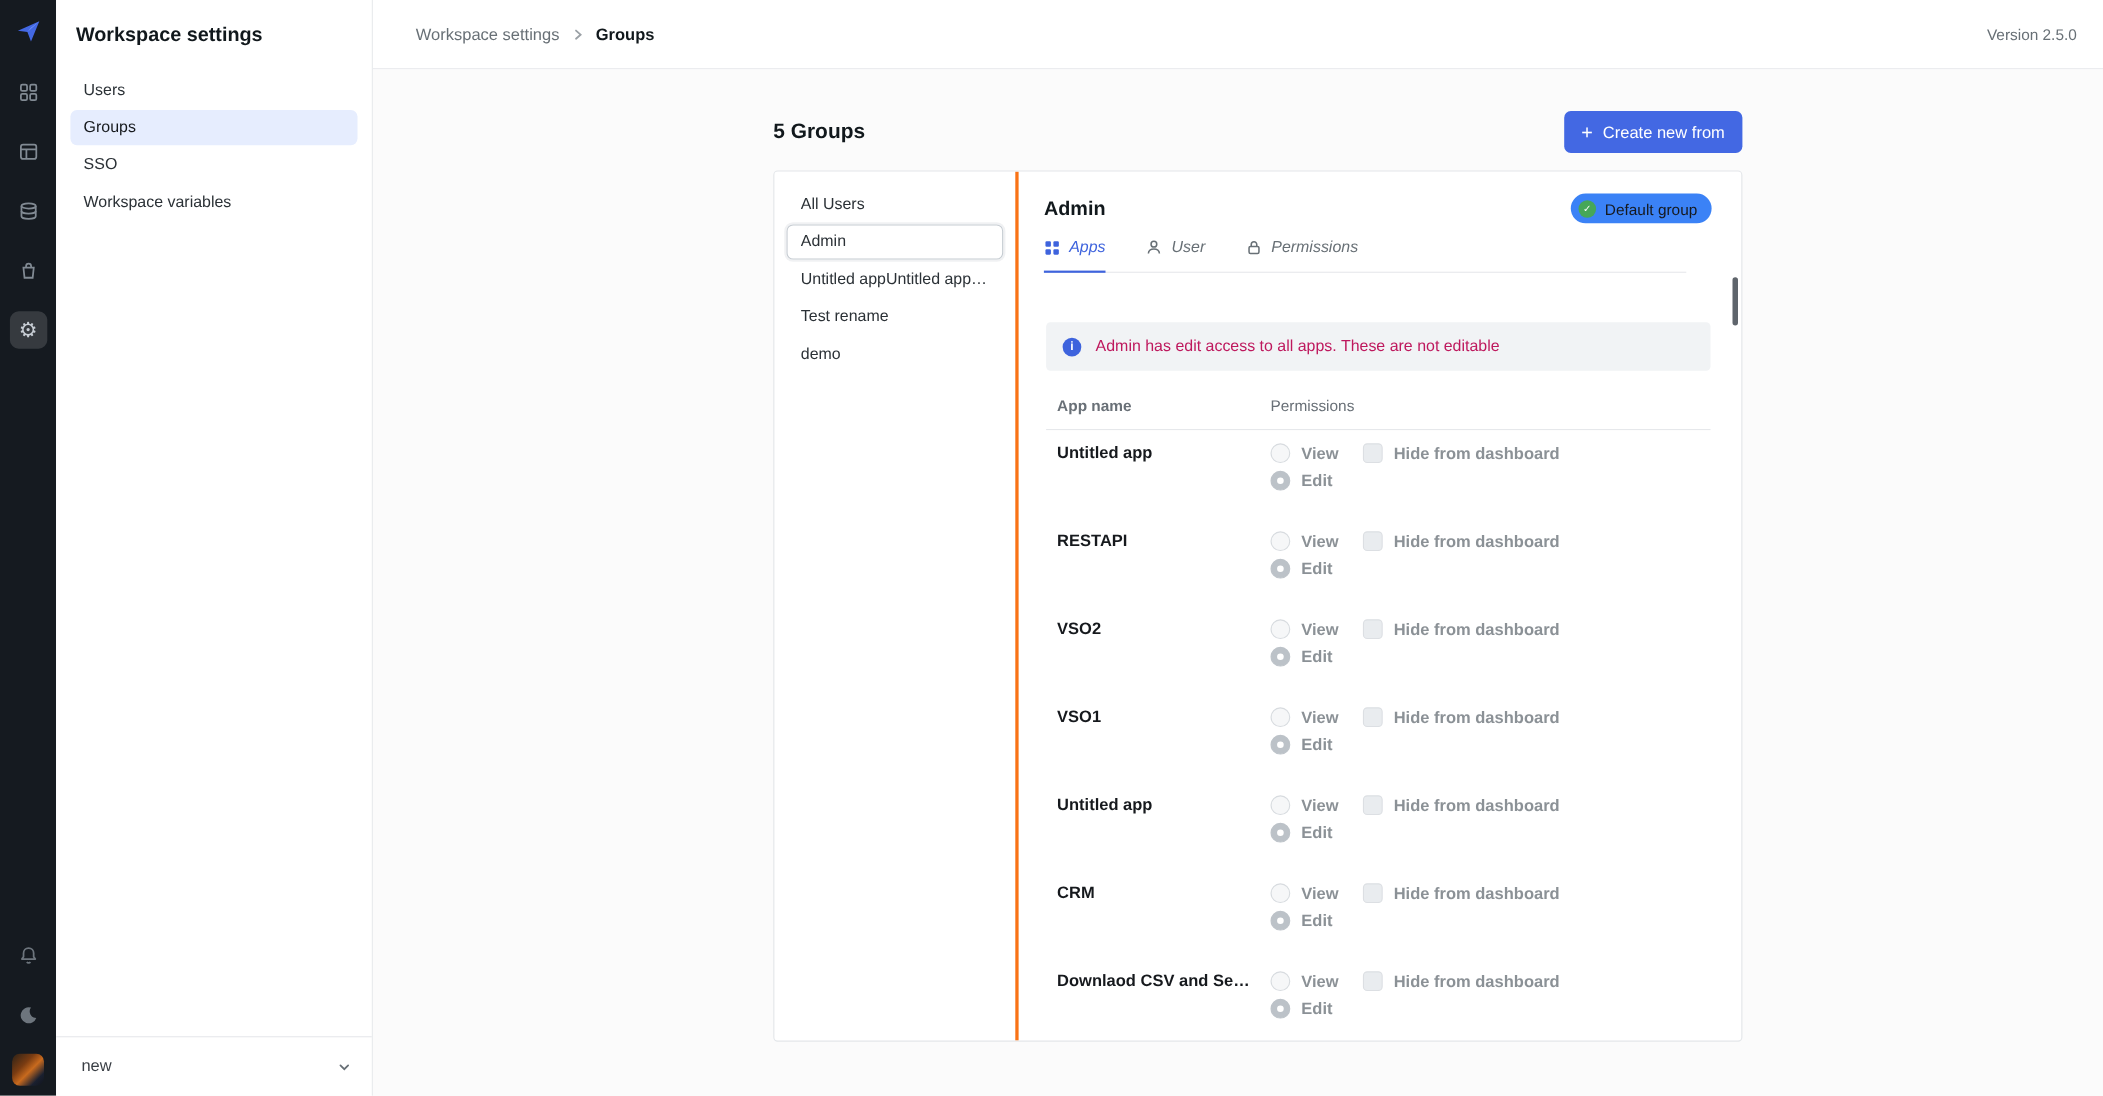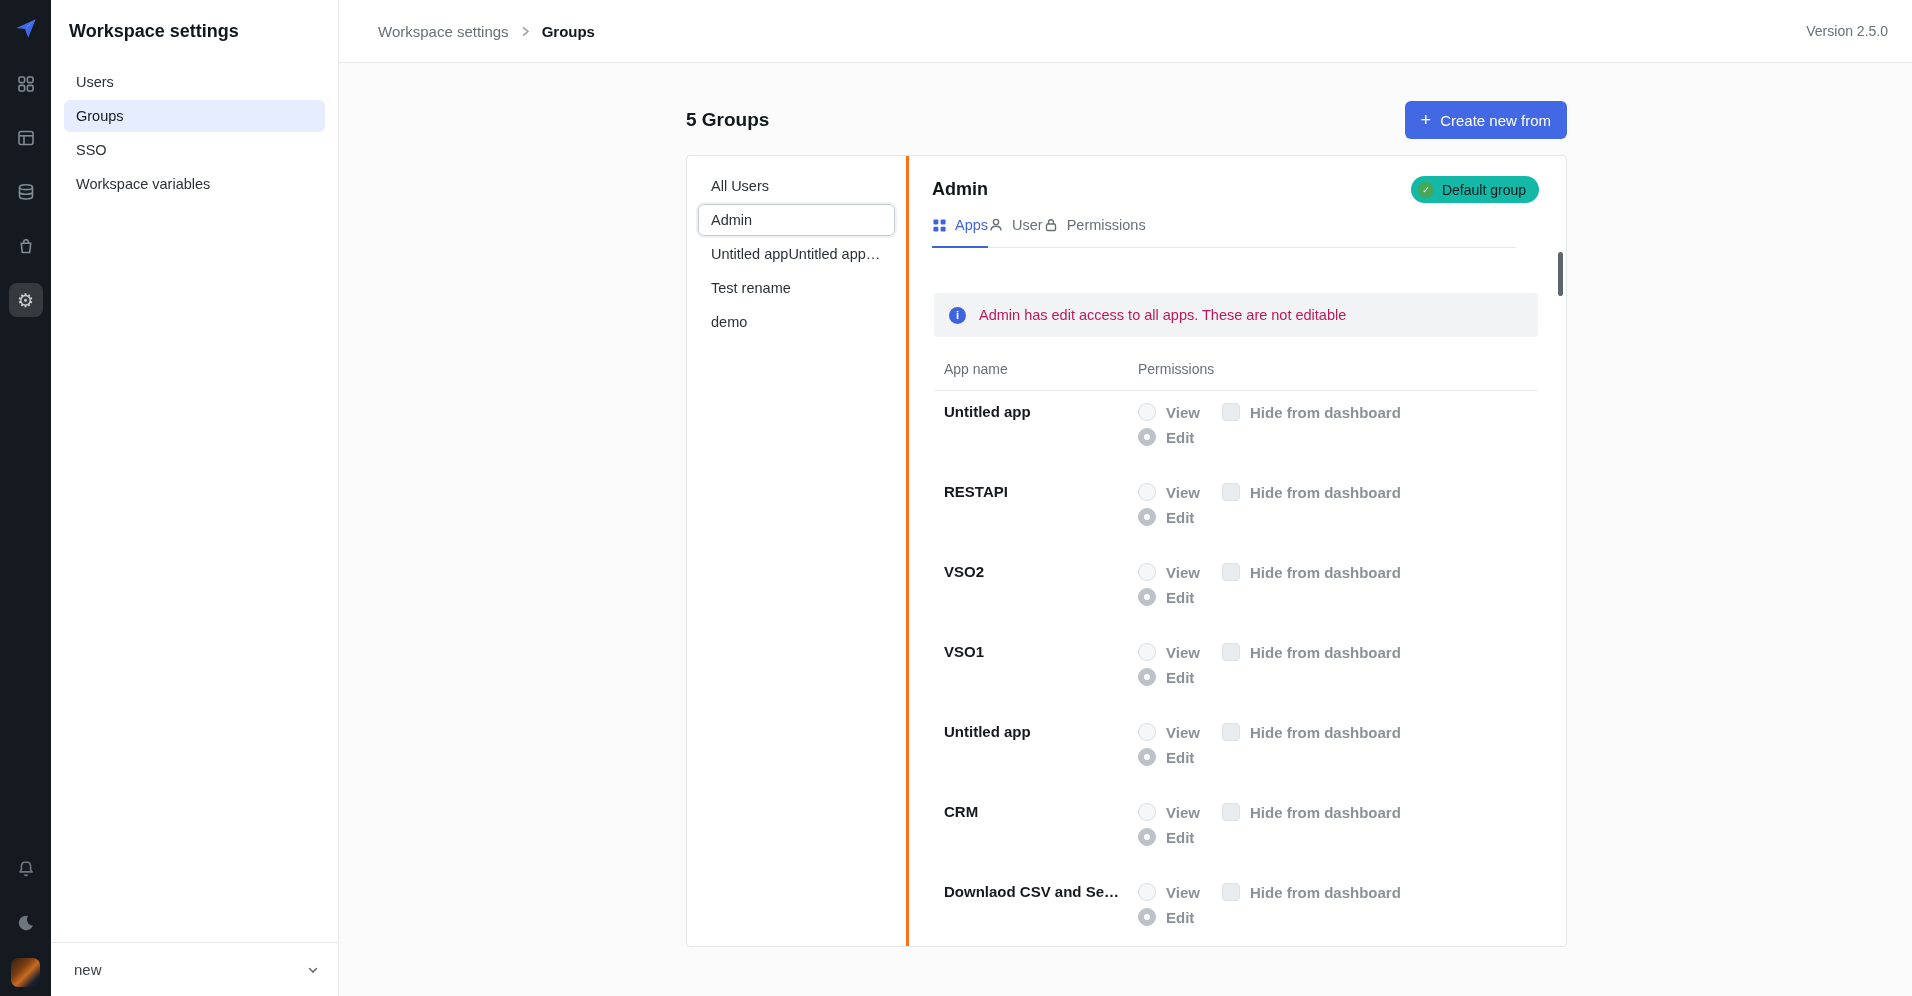--- a/index.html
+++ b/index.html
@@ -34,21 +34,21 @@
   
   .topbar { position:absolute; left:339px; top:0; right:0; height:63px; background:#fff;
             border-bottom:1px solid #e6e8eb; display:flex; align-items:center; padding:0 24px 0 39px; }
   .breadcrumb { display:flex; align-items:center; gap:10px; flex:1; }
   .crumb-root { font-size:15px; color:#687076; cursor:pointer; }
   .crumb-cur { font-size:15px; font-weight:700; color:#11181c; }
   .version { font-size:14px; color:#687076; }
 
   
   .main { position:absolute; left:339px; top:63px; right:0; bottom:0; background:#fbfbfb; overflow:hidden; }
-  .wrap { position:absolute; left:347px; top:0; width:881px; }
+  .wrap { position:absolute; left:364px; top:0; width:881px; }
   .head-row { margin-top:38px; height:38px; display:flex; align-items:center; justify-content:space-between; }
   .groups-count { font-size:19px; font-weight:600; color:#11181c; }
   .btn-primary { height:38px; padding:0 16px; background:#4368e3; color:#fff; border-radius:6px;
                  font-size:15px; display:flex; align-items:center; gap:9px; }
   .plus-icon::after { content:"+"; font-size:18px; line-height:1; font-weight:400; }
 
   .card { margin-top:16px; height:792px; background:#fff; border:1px solid #e3e6e9; border-radius:4px;
           display:flex; overflow:hidden; position:relative; }
 
   
@@ -56,42 +56,42 @@
   .group-item { height:32px; margin-bottom:2px; display:flex; align-items:center; padding:0 12px;
                 border-radius:6px; font-size:14.5px; color:#2b3136; cursor:pointer;
                 white-space:nowrap; overflow:hidden; text-overflow:ellipsis; border:1px solid transparent; }
   .group-item span { overflow:hidden; text-overflow:ellipsis; white-space:nowrap; }
   .group-item.active { border:1px solid #c6ccd2; box-shadow:0 0 0 2px rgba(170,180,190,0.18); }
 
   
   .detail { flex:1; position:relative; }
   .detail-head { display:flex; align-items:center; justify-content:space-between; padding:20px 27px 0 23px; }
   .group-title { font-size:18px; font-weight:700; color:#11181c; }
-  .badge { display:inline-flex; align-items:center; gap:8px; background:#14b8a6; height:27px;
+  .badge { display:inline-flex; align-items:center; gap:8px; background:#3b82f6; height:27px;
            padding:0 13px 0 7px; border-radius:14px; font-size:14px; color:#16191d;text-align:center; }
   .check-dot { width:16px; height:16px; border-radius:50%; background:#46a758; display:flex;
                align-items:center; justify-content:center; color:#fff; font-size:9px; }
   .check-dot::after { content:"✓"; }
 
-  .tabs { display:flex; margin:14px 50px 0 23px; border-bottom:1px solid #e6e8eb; }
+  .tabs { display:flex; gap:36px; margin:14px 50px 0 23px; border-bottom:1px solid #e6e8eb;font-style:italic; }
   .tab { display:flex; align-items:center; gap:8px; padding-bottom:13px; font-size:14.5px; color:#687076;
          border-bottom:2px solid transparent; margin-bottom:-1px; cursor:pointer; }
   .tab.active { color:#3e63dd; border-bottom-color:#3e63dd; font-weight:500; }
 
   .panel-body { padding:45px 28px 0 25px; }
   .notice { height:44px; background:#f1f3f5; border-radius:4px; display:flex; align-items:center;
             gap:13px; padding:0 15px; font-size:14.5px; color:#be185d; }
   .info-icon { width:17px; height:17px; border-radius:50%; background:#3e63dd; color:#fff; font-size:11px;
                font-weight:700; display:flex; align-items:center; justify-content:center; flex-shrink:0;
                font-style:normal; }
   .info-icon::after { content:"i"; }
 
   .thead { display:flex; margin-top:24px; padding:0 0 13px 10px; border-bottom:1px solid #e6e8eb;
            font-size:14px; color:#697077; }
-  .col-name { width:194px; }
+  .col-name { width:194px;font-weight:bold; }
 
   .app-row { display:flex; padding:12px 0 0 10px; height:80px; }
   .app-name { width:194px; font-size:15px; font-weight:600; color:#16191d; line-height:18px;
               overflow:hidden; text-overflow:ellipsis; white-space:nowrap; padding-right:10px; }
   .perm { display:flex; align-items:flex-start; }
   .radio-col { width:84px; display:flex; flex-direction:column; gap:7px; }
   .ctl { display:flex; align-items:center; gap:10px; height:18px; }
   .ctl-label { font-size:15px; color:#8b9196;font-weight:bold; }
   .radio { width:18px; height:18px; border-radius:50%; background:#f6f7f8; border:1px solid #d7dbdf; flex-shrink:0; }
   .radio.checked { background:#bcc2c8; border-color:#bcc2c8; position:relative; }

